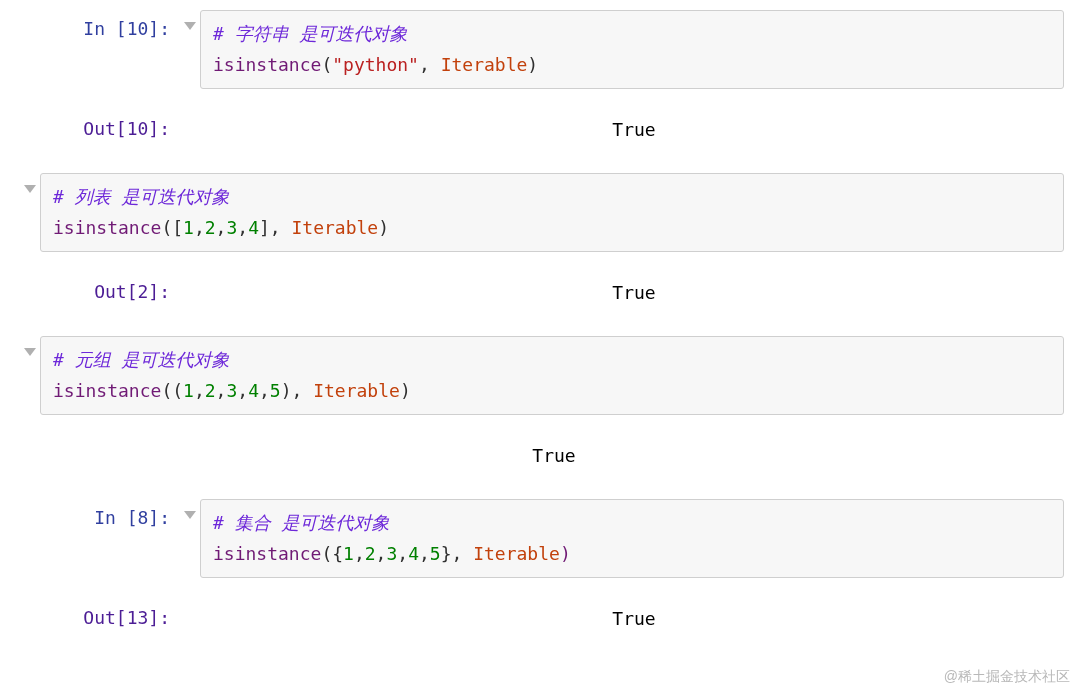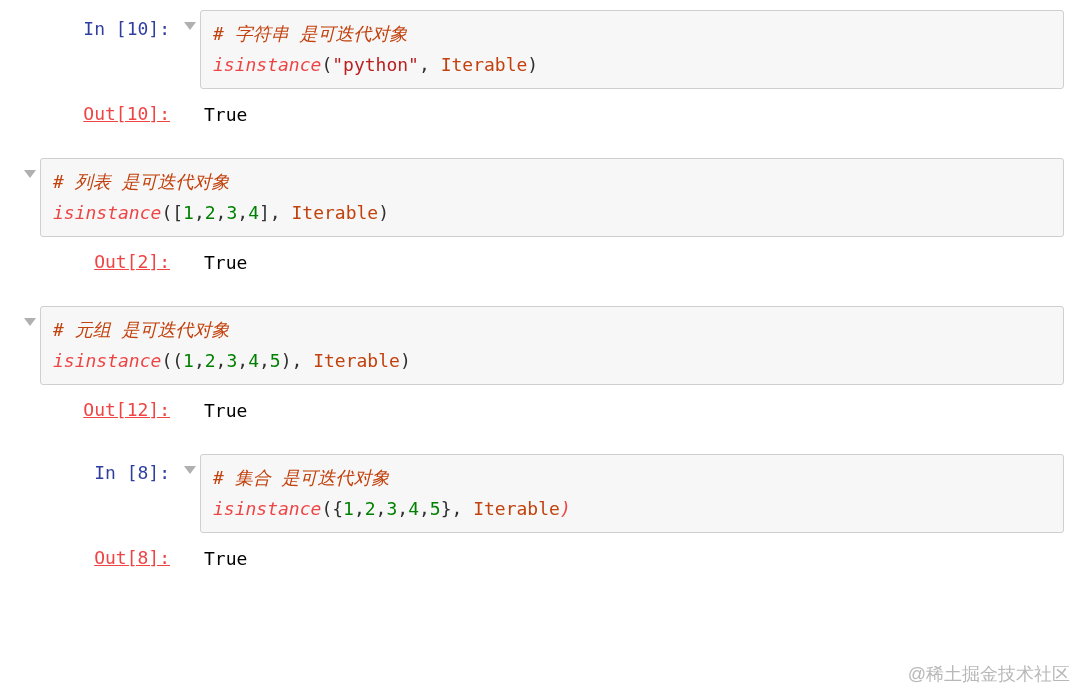--- a/index.html
+++ b/index.html
@@ -6,31 +6,31 @@
     margin: 0;
     padding: 10px 20px;
     font-family: "DejaVu Sans Mono", Menlo, Consolas, monospace;
     font-size: 18px;
     color: #000;
     background: #fff;
   }
   .cell {
     display: flex;
     align-items: flex-start;
-    margin-bottom: 6px;
+    margin-bottom: 21px;
   }
   .prompt {
     width: 150px;
     flex-shrink: 0;
     text-align: right;
     padding: 8px 10px 0 0;
     font-family: "DejaVu Sans Mono", Menlo, Consolas, monospace;
   }
   .prompt.in  { color: #303F9F; }
-  .prompt.out { color: #ef4444; text-decoration: underline; }
+  .prompt.out { color: #4c1d95; }
   .collapser {
     width: 20px;
     flex-shrink: 0;
     padding-top: 12px;
   }
   .collapser .tri {
     width: 0; height: 0;
     border-left: 6px solid transparent;
     border-right: 6px solid transparent;
     border-top: 8px solid #b0b0b0;
@@ -44,32 +44,33 @@
     border-radius: 3px;
     padding: 8px 12px;
     line-height: 1.7;
     white-space: pre;
   }
   .outval {
     flex: 1;
     padding: 6px 0 0 4px;
     line-height: 1.6;
     white-space: pre;
+    text-align: center;
   }
-  .c-comment { color: #c2410c; font-style: italic; }
-  .c-func    { color: #ef4444; font-style: italic; }
+  .c-comment { color: #6d28d9; font-style: italic; }
+  .c-func    { color: #701a75; }
   .c-str     { color: #BA2121; }
   .c-punct   { color: #303030; }
   .c-num     { color: #008000; }
   .c-name    { color: #c2410c; }
   .group { margin-bottom: 28px; }
   .watermark {
     position: fixed;
     right: 14px; bottom: 10px;
-    font-size: 18px;
+    font-size: 14px;
     color: #b8b8b8;
     font-family: sans-serif;
   }
 </style>
 </head>
 <body>
 
 <div class="group">
   <div class="cell">
     <div class="prompt in">In [10]:</div>
@@ -103,35 +104,34 @@
 
 <div class="group">
   <div class="cell">
     <div class="collapser">
         <div class="tri"></div>
       </div>
     <div class="codebox"><span class="c-comment"># 元组 是可迭代对象</span>
 <span class="c-func">isinstance</span><span class="c-punct">(</span><span class="c-punct">(</span><span class="c-num">1</span><span class="c-punct">,</span><span class="c-num">2</span><span class="c-punct">,</span><span class="c-num">3</span><span class="c-punct">,</span><span class="c-num">4</span><span class="c-punct">,</span><span class="c-num">5</span><span class="c-punct">)</span><span class="c-punct">, </span><span class="c-name">Iterable</span><span class="c-punct">)</span></div>
   </div>
   <div class="cell">
-    <div class="prompt out">Out[12]:</div>
     <div class="collapser"></div>
     <div class="outval">True</div>
   </div>
 </div>
 
 <div class="group">
   <div class="cell">
     <div class="prompt in">In [8]:</div>
     <div class="collapser">
         <div class="tri"></div>
       </div>
     <div class="codebox"><span class="c-comment"># 集合 是可迭代对象</span>
 <span class="c-func">isinstance</span><span class="c-punct">(</span><span class="c-punct">{</span><span class="c-num">1</span><span class="c-punct">,</span><span class="c-num">2</span><span class="c-punct">,</span><span class="c-num">3</span><span class="c-punct">,</span><span class="c-num">4</span><span class="c-punct">,</span><span class="c-num">5</span><span class="c-punct">}</span><span class="c-punct">, </span><span class="c-name">Iterable</span><span class="c-func">)</span></div>
   </div>
   <div class="cell">
-    <div class="prompt out">Out[8]:</div>
+    <div class="prompt out">Out[13]:</div>
     <div class="collapser"></div>
     <div class="outval">True</div>
   </div>
 </div>
 
 <div class="watermark">@稀土掘金技术社区</div>
 
 </body></html>

